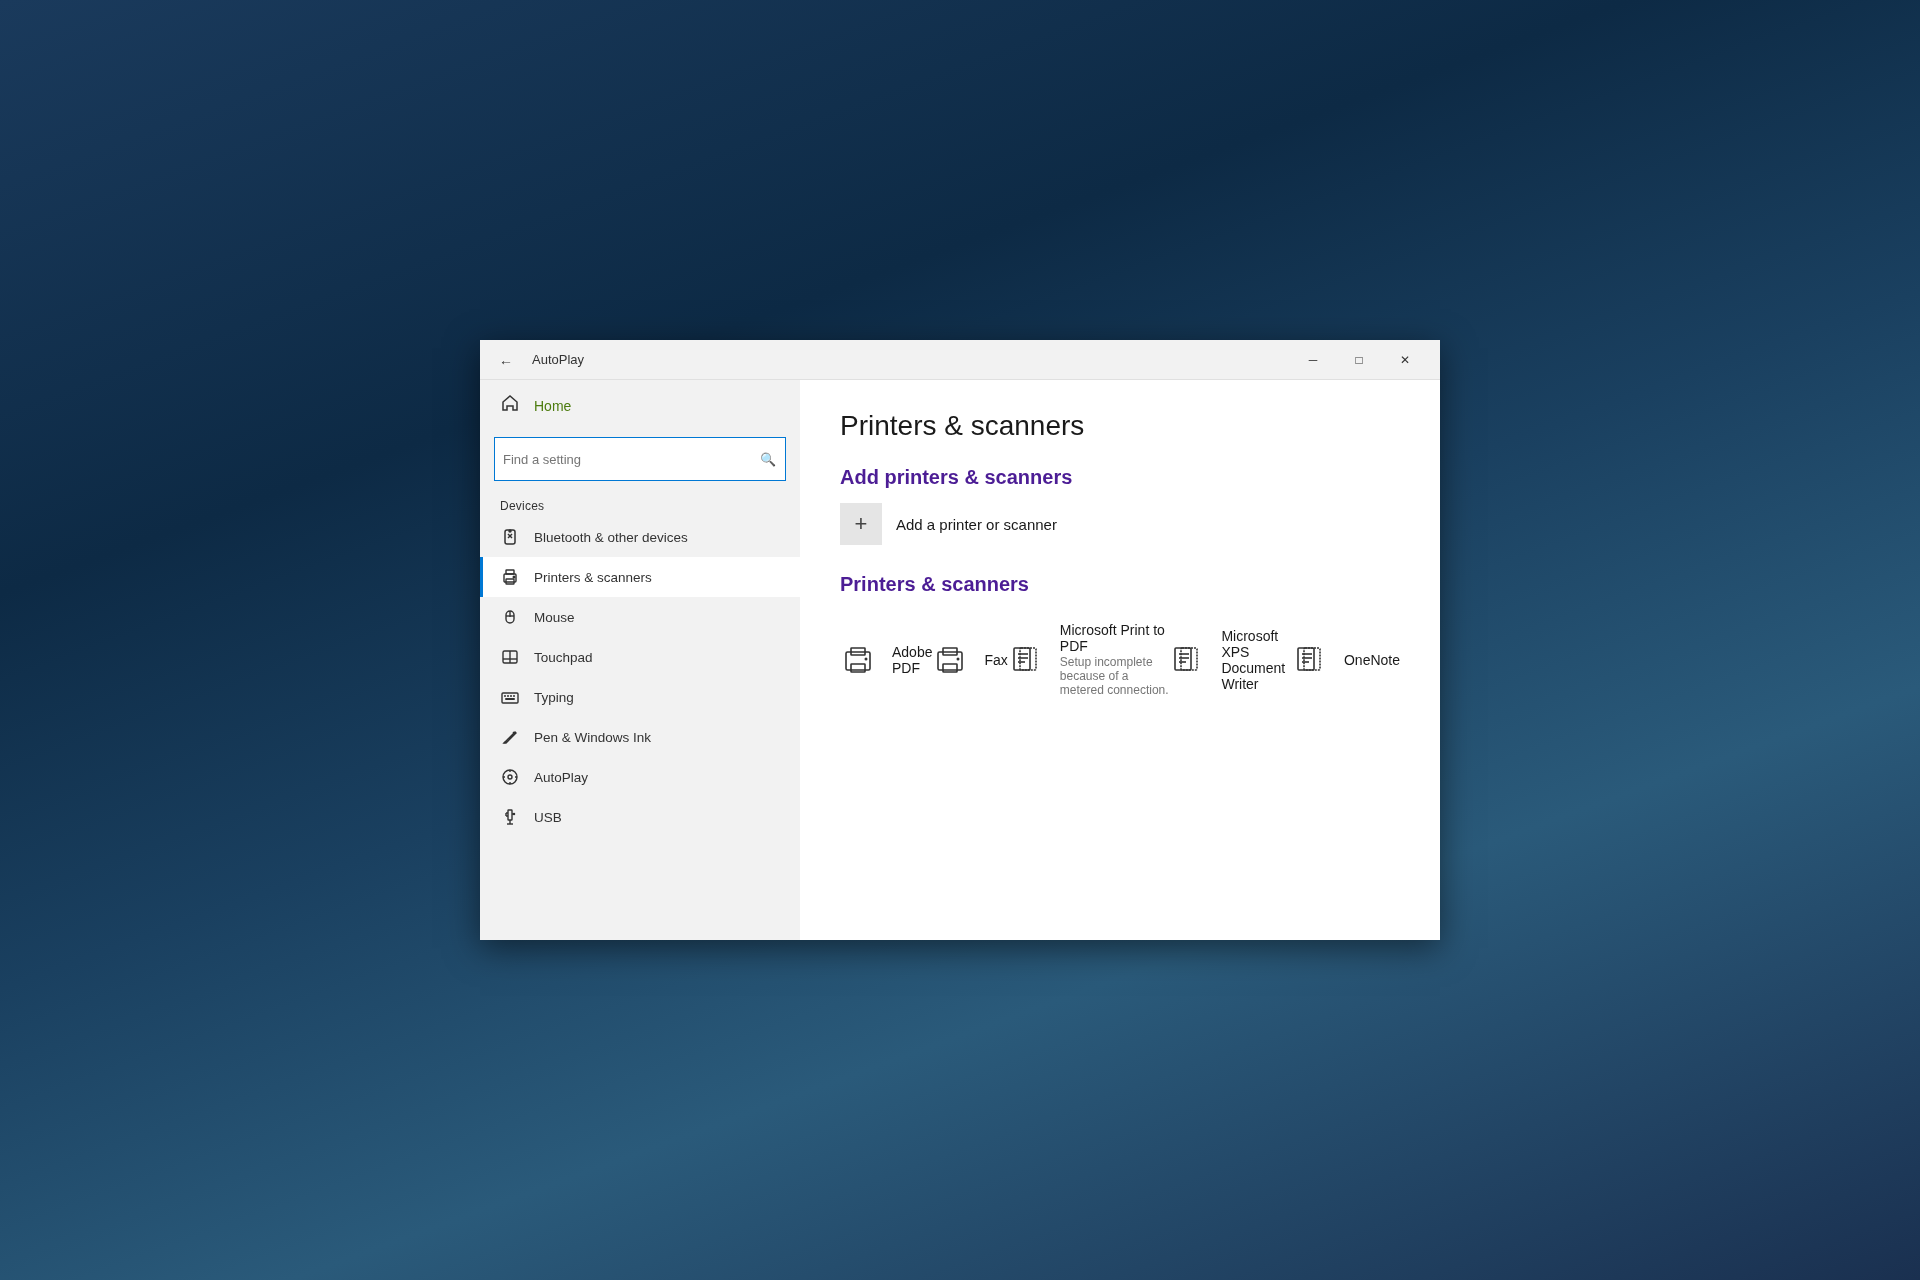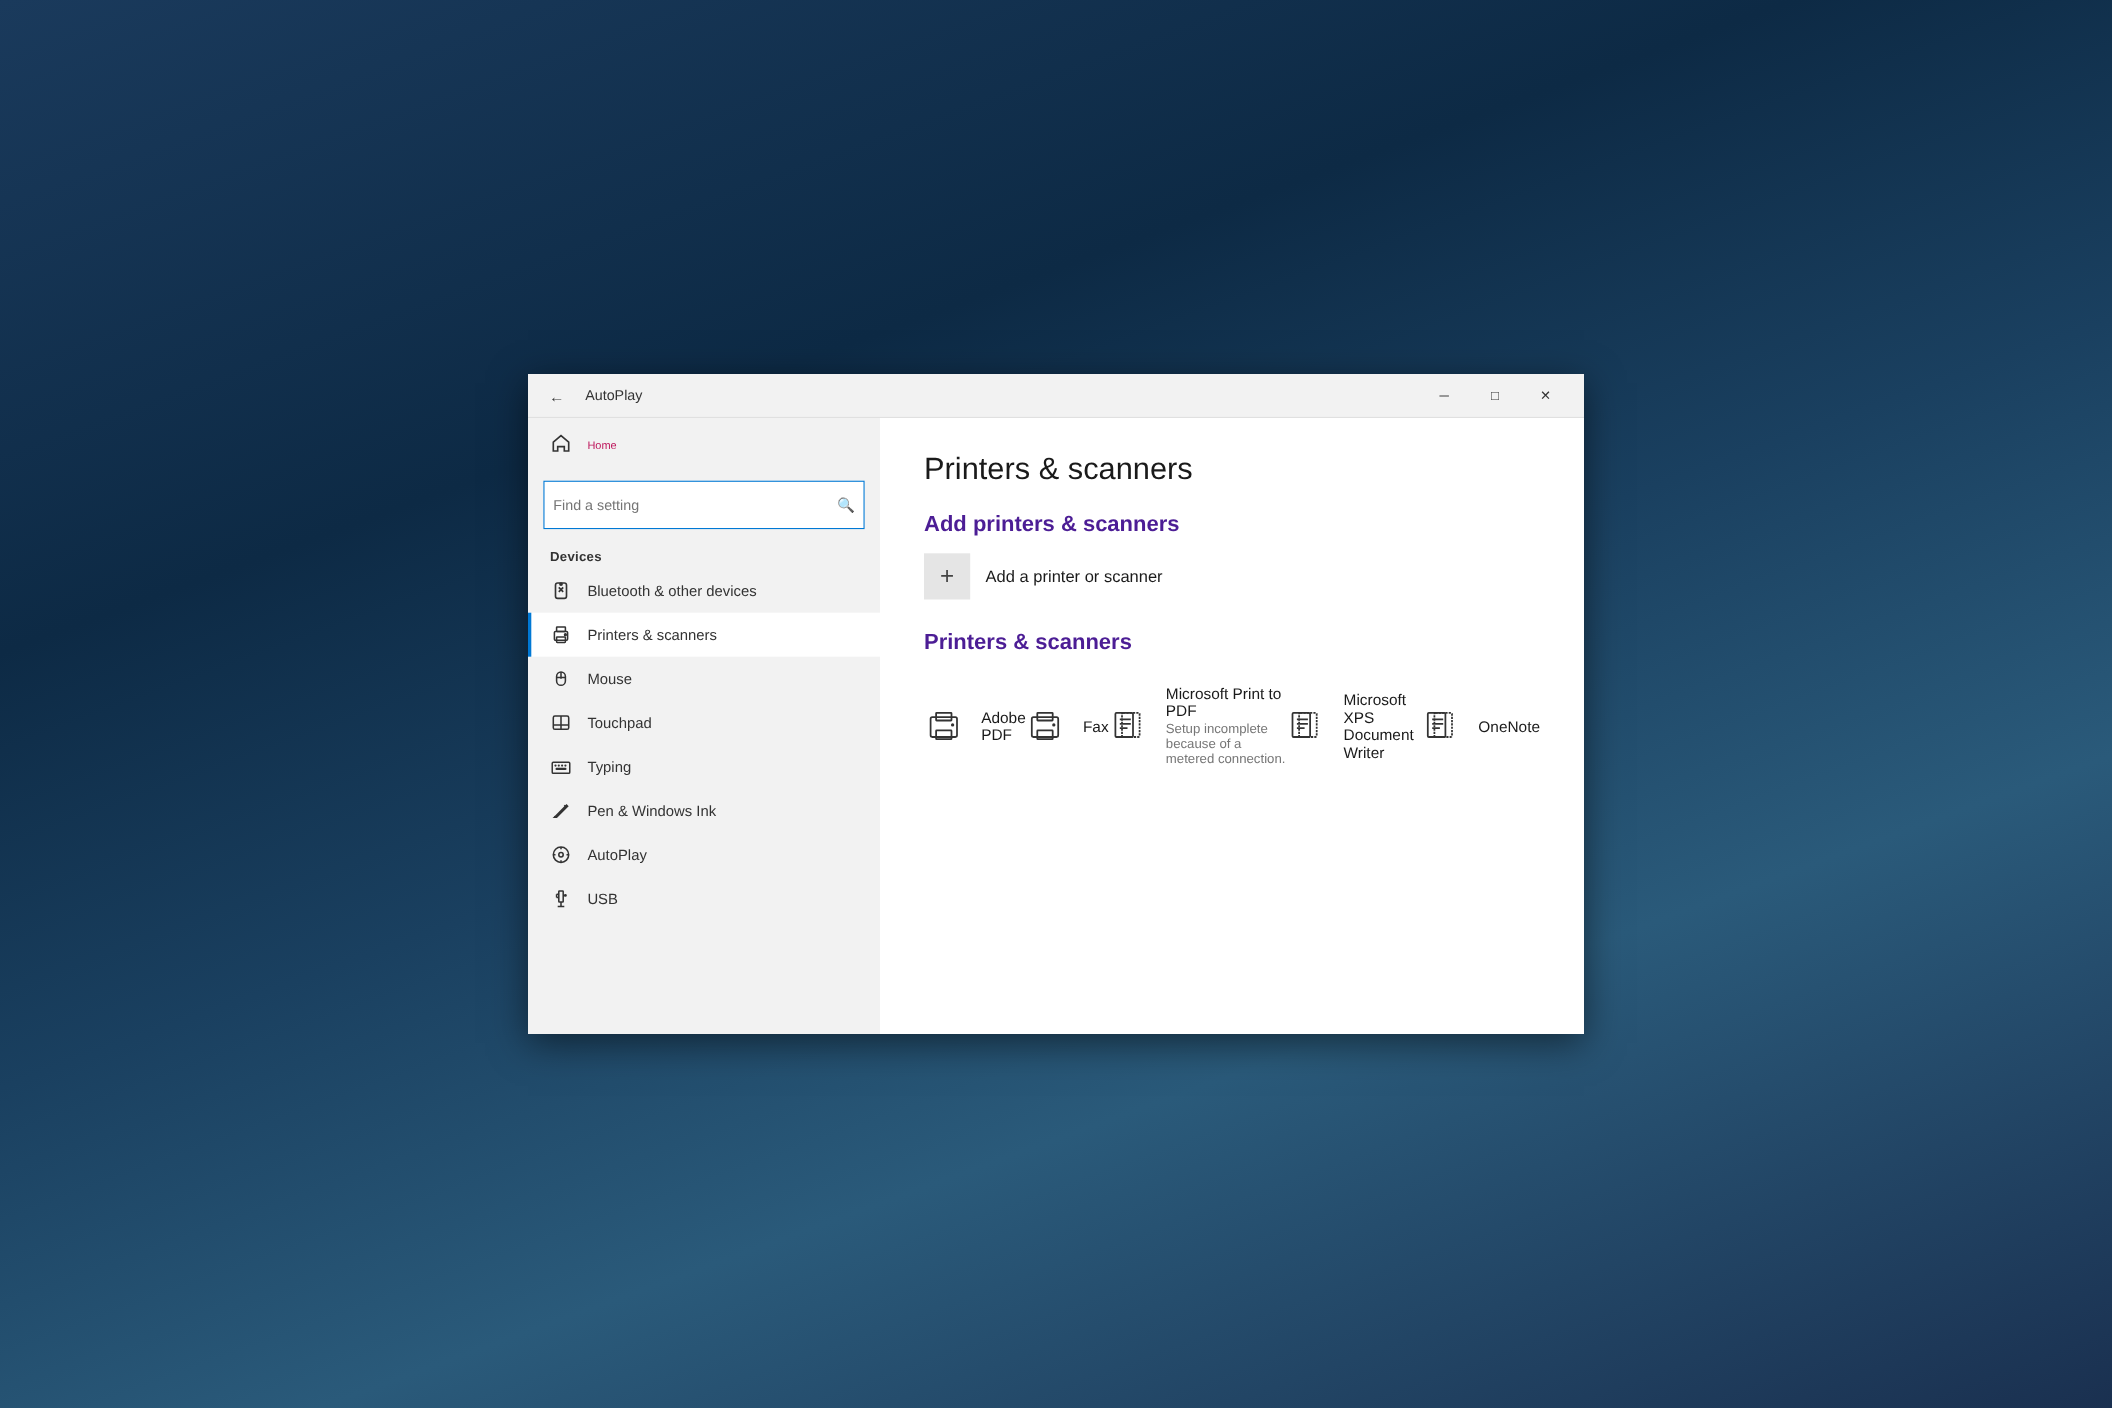--- a/index.html
+++ b/index.html
@@ -90,22 +90,22 @@
       flex-direction: column;
       overflow-y: auto;
     }
 
     .home-item {
       display: flex;
       align-items: center;
       gap: 14px;
       padding: 14px 20px;
       cursor: pointer;
-      font-size: 10px;
-      color: #be185d;
+      font-size: 14px;
+      color: #4d7c0f;
     }
 
     .home-icon {
       font-size: 18px;
       width: 20px;
       text-align: center;
     }
 
     .search-box {
       margin: 6px 14px 10px;
@@ -127,21 +127,21 @@
     }
 
     .search-icon-btn {
       font-size: 13px;
       color: #555;
       cursor: pointer;
     }
 
     .section-label {
       font-size: 12px;
-      font-weight: 700;
+      font-weight: 400;
       color: #333;
       padding: 8px 20px 4px;
       letter-spacing: 0.02em;
     }
 
     .nav-item {
       display: flex;
       align-items: center;
       gap: 14px;
       padding: 10px 20px;

